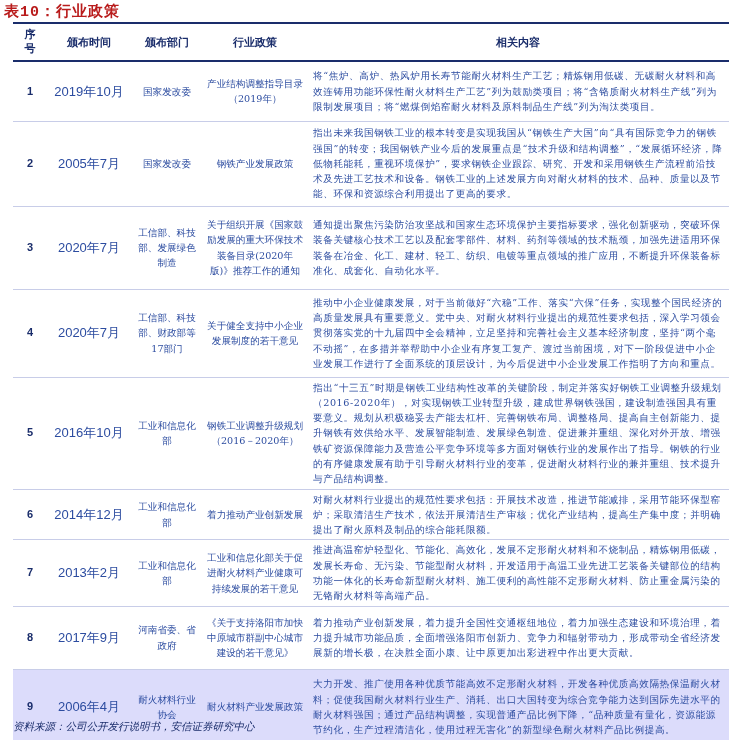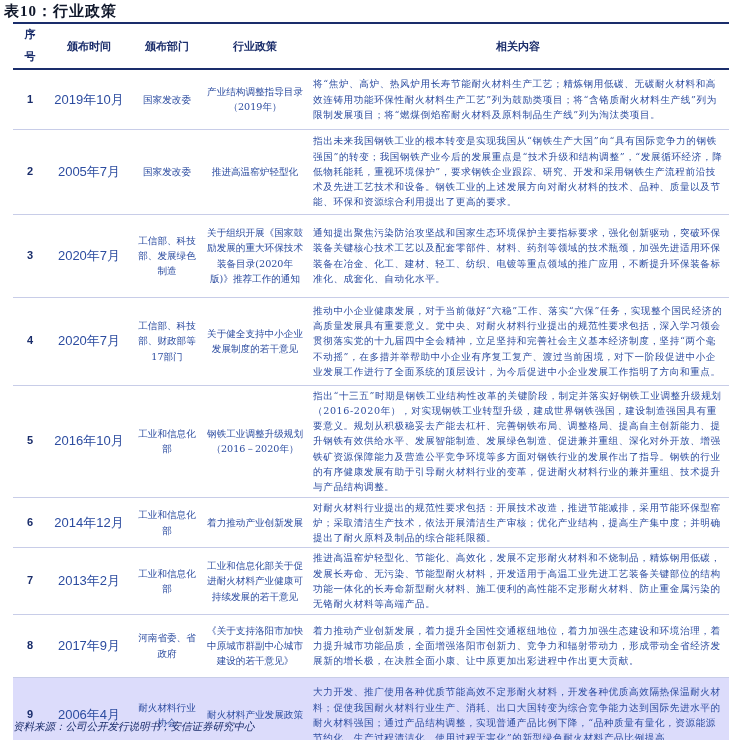--- a/index.html
+++ b/index.html
@@ -1,19 +1,19 @@
 <!DOCTYPE html>
 <html><head>
   <meta charset="utf-8">
   <style>
     html, body { margin: 0; padding: 0; background: #ffffff; }
     body { width: 737px; height: 740px; position: relative; overflow: hidden;
            font-family: "DejaVu Serif", "Liberation Serif", serif; color: #1f3a7a; }
     .title { position: absolute; left: 4px; top: 2px; font-size: 15px; font-weight: bold;
-             color: #0f172a; letter-spacing: 1px; font-family: Liberation Serif, serif; }
+             color: #b91c1c; letter-spacing: 1px; font-family: Liberation Mono, monospace; }
     .tbl-wrap { position: absolute; left: 13px; top: 22px; width: 716px; }
     table { border-collapse: collapse; width: 716px; table-layout: fixed; }
     thead th { border-top: 2px solid #1a2d6b; border-bottom: 2px solid #1a2d6b;
                font-size: 11px; font-weight: bold; color: #1a2d6b; height: 36px;
                font-family: "DejaVu Sans", sans-serif; padding: 0; }
     tbody td { font-size: 9.6px; line-height: 15.3px; text-align: center; vertical-align: middle;
                padding: 0 3px; color: #2c4ca0; }
     tbody tr { border-bottom: 1px solid #c8cde8; }
     tbody tr.hl { background: #dcdcfb; border-bottom: 2px solid #1a2d6b; }
     td.idx { font-weight: bold; font-size: 11px; color: #1a2d6b; font-family: "Liberation Sans", sans-serif; }
@@ -31,40 +31,40 @@
   <table>
     <colgroup>
       <col style="width:34px">
       <col style="width:84px">
       <col style="width:72px">
       <col style="width:104px">
       <col style="width:422px">
     </colgroup>
     <thead>
       <tr>
-        <th style="width:34px;line-height:22px;padding:0 8px;">序号</th>
+        <th style="width:34px;line-height:14px;padding:0 8px;">序号</th>
         <th>颁布时间</th>
         <th>颁布部门</th>
         <th>行业政策</th>
         <th>相关内容</th>
       </tr>
     </thead>
     <tbody>
       <tr style="height:60px">
         <td class="idx">1</td>
         <td class="date">2019年10月</td>
         <td>国家发改委</td>
         <td>产业结构调整指导目录（2019年）</td>
         <td class="content">将“焦炉、高炉、热风炉用长寿节能耐火材料生产工艺；精炼钢用低碳、无碳耐火材料和高效连铸用功能环保性耐火材料生产工艺”列为鼓励类项目；将“含铬质耐火材料生产线”列为限制发展项目；将“燃煤倒焰窑耐火材料及原料制品生产线”列为淘汰类项目。</td>
       </tr>
       <tr style="height:85px">
         <td class="idx">2</td>
         <td class="date">2005年7月</td>
         <td>国家发改委</td>
-        <td>推进高温窑炉轻型化</td>
+        <td>钢铁产业发展政策</td>
         <td class="content">指出未来我国钢铁工业的根本转变是实现我国从“钢铁生产大国”向“具有国际竞争力的钢铁强国”的转变；我国钢铁产业今后的发展重点是“技术升级和结构调整”，“发展循环经济，降低物耗能耗，重视环境保护”，要求钢铁企业跟踪、研究、开发和采用钢铁生产流程前沿技术及先进工艺技术和设备。钢铁工业的上述发展方向对耐火材料的技术、品种、质量以及节能、环保和资源综合利用提出了更高的要求。</td>
       </tr>
       <tr style="height:83px">
         <td class="idx">3</td>
         <td class="date">2020年7月</td>
         <td>工信部、科技部、发展绿色制造</td>
         <td>关于组织开展《国家鼓励发展的重大环保技术装备目录(2020年版)》推荐工作的通知</td>
         <td class="content">通知提出聚焦污染防治攻坚战和国家生态环境保护主要指标要求，强化创新驱动，突破环保装备关键核心技术工艺以及配套零部件、材料、药剂等领域的技术瓶颈，加强先进适用环保装备在冶金、化工、建材、轻工、纺织、电镀等重点领域的推广应用，不断提升环保装备标准化、成套化、自动化水平。</td>
       </tr>
       <tr style="height:88px">

